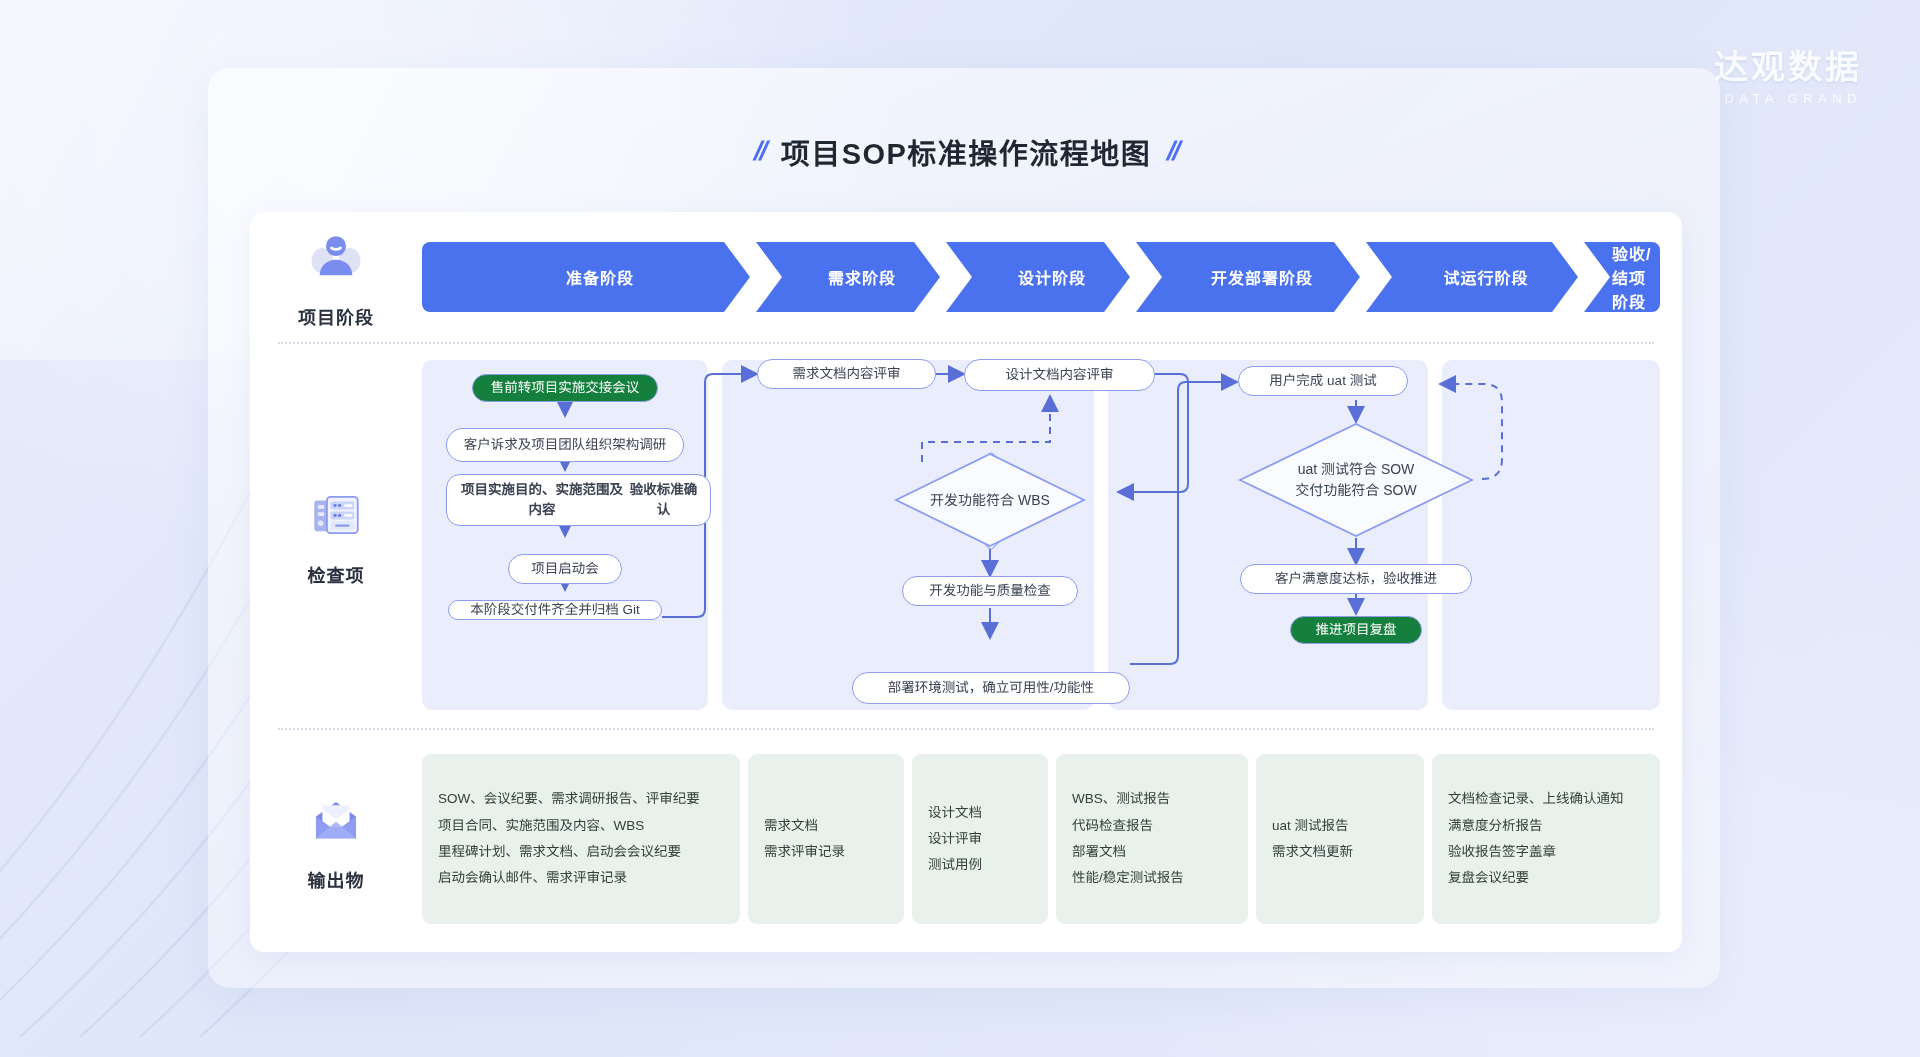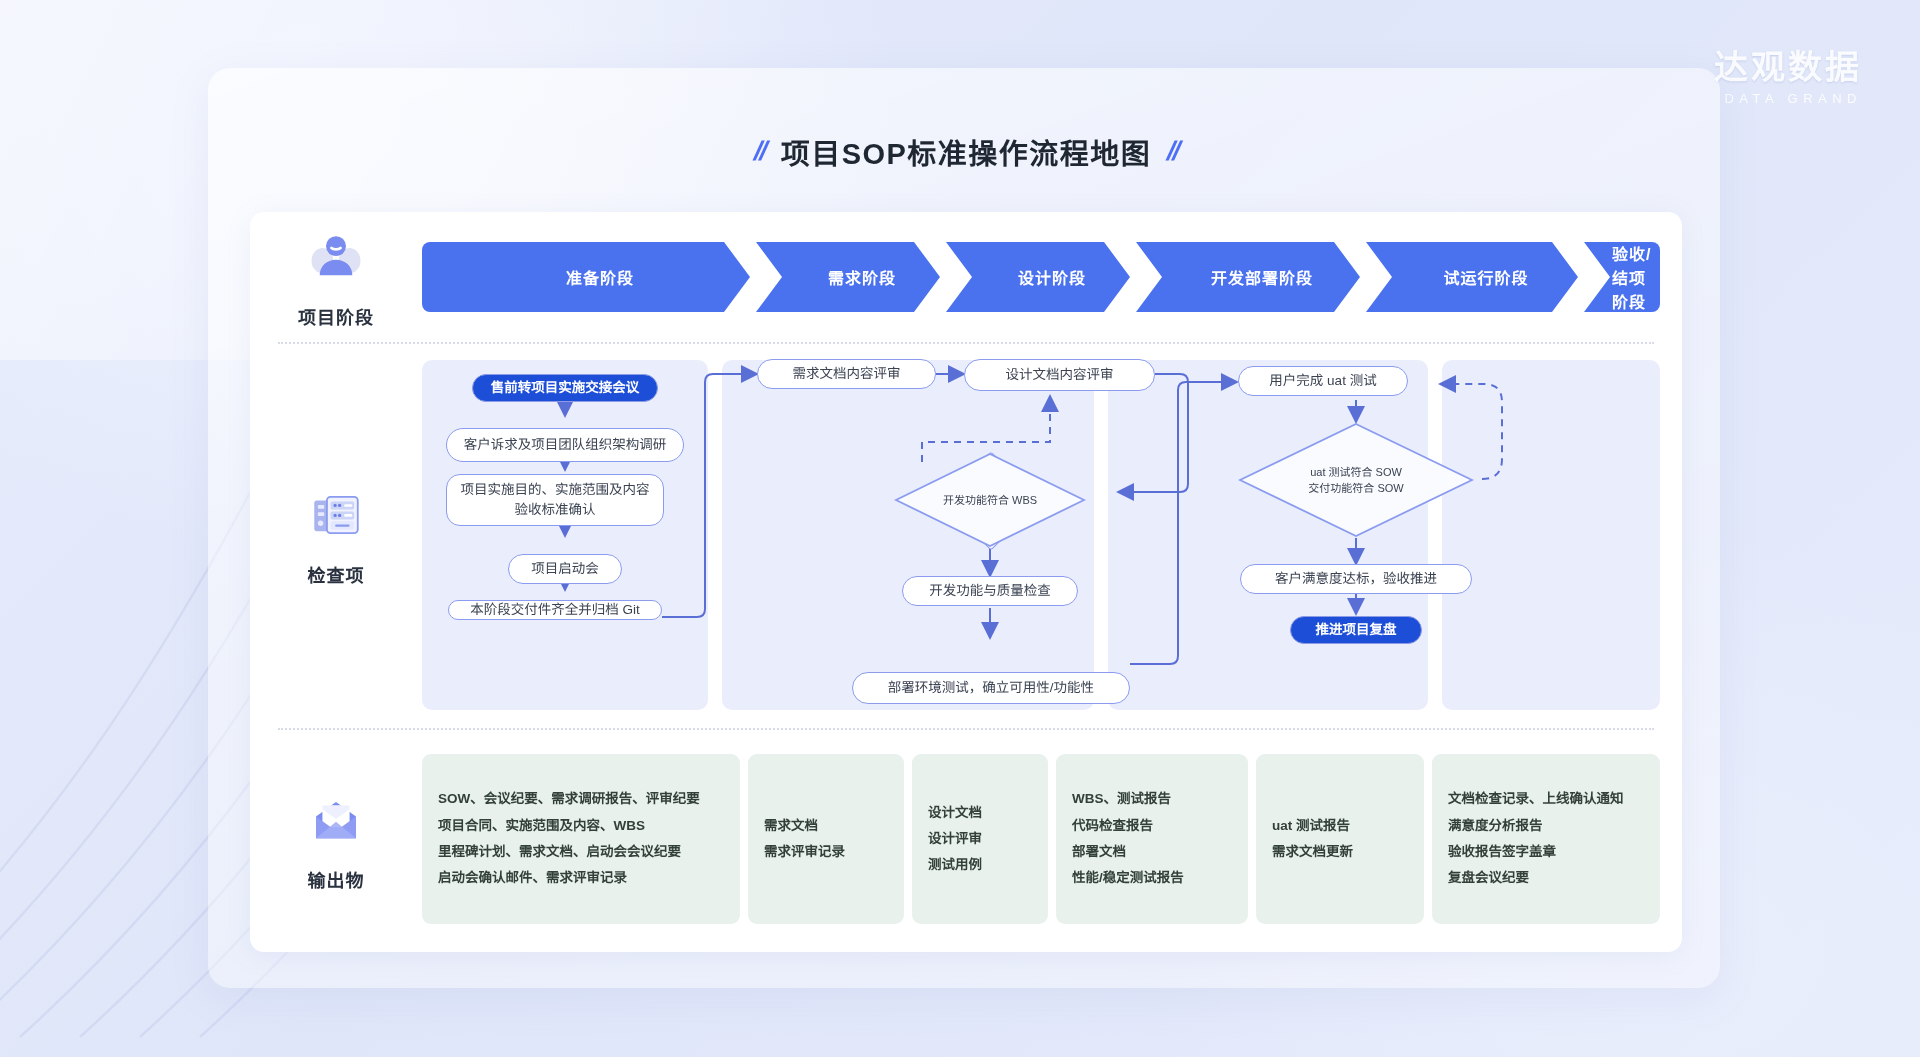--- a/index.html
+++ b/index.html
@@ -98,38 +98,38 @@
   #lane-4{left:1192px;width:218px;}
 
   .node{
     position:absolute;box-sizing:border-box;
     background:#ffffff;border:1.6px solid #8a9bf0;border-radius:22px;
     display:flex;align-items:center;justify-content:center;text-align:center;
     font-size:13.5px;color:#3b4352;line-height:1.45;padding:5px 10px;
     white-space:nowrap;
   }
   .node.filled{
-    background:#1d4ed8;border-color:#8d9ce4;color:#ffffff;font-weight:700;
+    background:#15803d;border-color:#8d9ce4;color:#ffffff;font-weight:400;
   }
   .node.multi{white-space:normal;border-radius:14px;}
   .diamond{
     position:absolute;display:flex;align-items:center;justify-content:center;
-    text-align:center;font-size:11px;color:#3b4352;line-height:1.5;
+    text-align:center;font-size:14px;color:#3b4352;line-height:1.5;
   }
   .diamond .dshape{
     position:absolute;inset:0;background:#fafbff;border:1.6px solid #8a9bf0;
     transform:rotate(45deg);border-radius:3px;
   }
   .diamond .dtxt{position:relative;z-index:2;white-space:nowrap;}
 
   #flow-svg{position:absolute;left:0;top:0;width:1432px;height:386px;pointer-events:none;}
 
   
   #row-out{position:absolute;left:0;top:516px;width:1432px;height:224px;}
-  #out-track{position:absolute;left:172px;top:26px;width:1238px;height:170px;display:flex;gap:8px;font-weight:bold;}
+  #out-track{position:absolute;left:172px;top:26px;width:1238px;height:170px;display:flex;gap:8px;}
   .outbox{
     background:#e8f1ec;border-radius:9px;padding:16px 16px;
     display:flex;flex-direction:column;justify-content:center;
     font-size:13.5px;color:#33403a;line-height:1.95;white-space:nowrap;
   }
 </style>
 </head>
 <body>
 
 <div id="bg-wrap">
@@ -262,21 +262,21 @@
         <path d="M1106 58 L1106 78" marker-end="url(#ah)"></path>
         <path d="M1106 196 L1106 220" marker-end="url(#ah)"></path>
         <path d="M1106 250 L1106 270" marker-end="url(#ah)"></path>
 
         <path d="M1232 137 Q1252 137 1252 117 L1252 60 Q1252 42 1234 42 L1192 42" stroke-dasharray="7 6" marker-end="url(#ah)"></path>
       </g>
     </svg>
 
     <div class="node filled" style="left:222px;top:32px;width:186px;height:28px;">售前转项目实施交接会议</div>
     <div class="node" style="left:196px;top:86px;width:238px;height:34px;">客户诉求及项目团队组织架构调研</div>
-    <div class="node multi" style="left:196px;top:132px;width:218px;height:52px;flex-direction:column;">
+    <div class="node multi" style="left:196px;top:132px;width:265px;height:52px;flex-direction:row;font-weight:bold;">
       <span>项目实施目的、实施范围及内容</span>
       <span>验收标准确认</span>
     </div>
     <div class="node" style="left:258px;top:212px;width:114px;height:30px;">项目启动会</div>
     <div class="node" style="left:198px;top:258px;width:214px;height:20px;">本阶段交付件齐全并归档 Git</div>
 
     <div class="node" style="left:507px;top:17px;width:179px;height:30px;">需求文档内容评审</div>
     <div class="node" style="left:714px;top:17px;width:191px;height:32px;">设计文档内容评审</div>
     <div class="diamond" style="left:644px;top:110px;width:192px;height:96px;">
       <div class="dshape" style="width:68px;height:68px;left:62px;top:14px;position:absolute;"></div>

